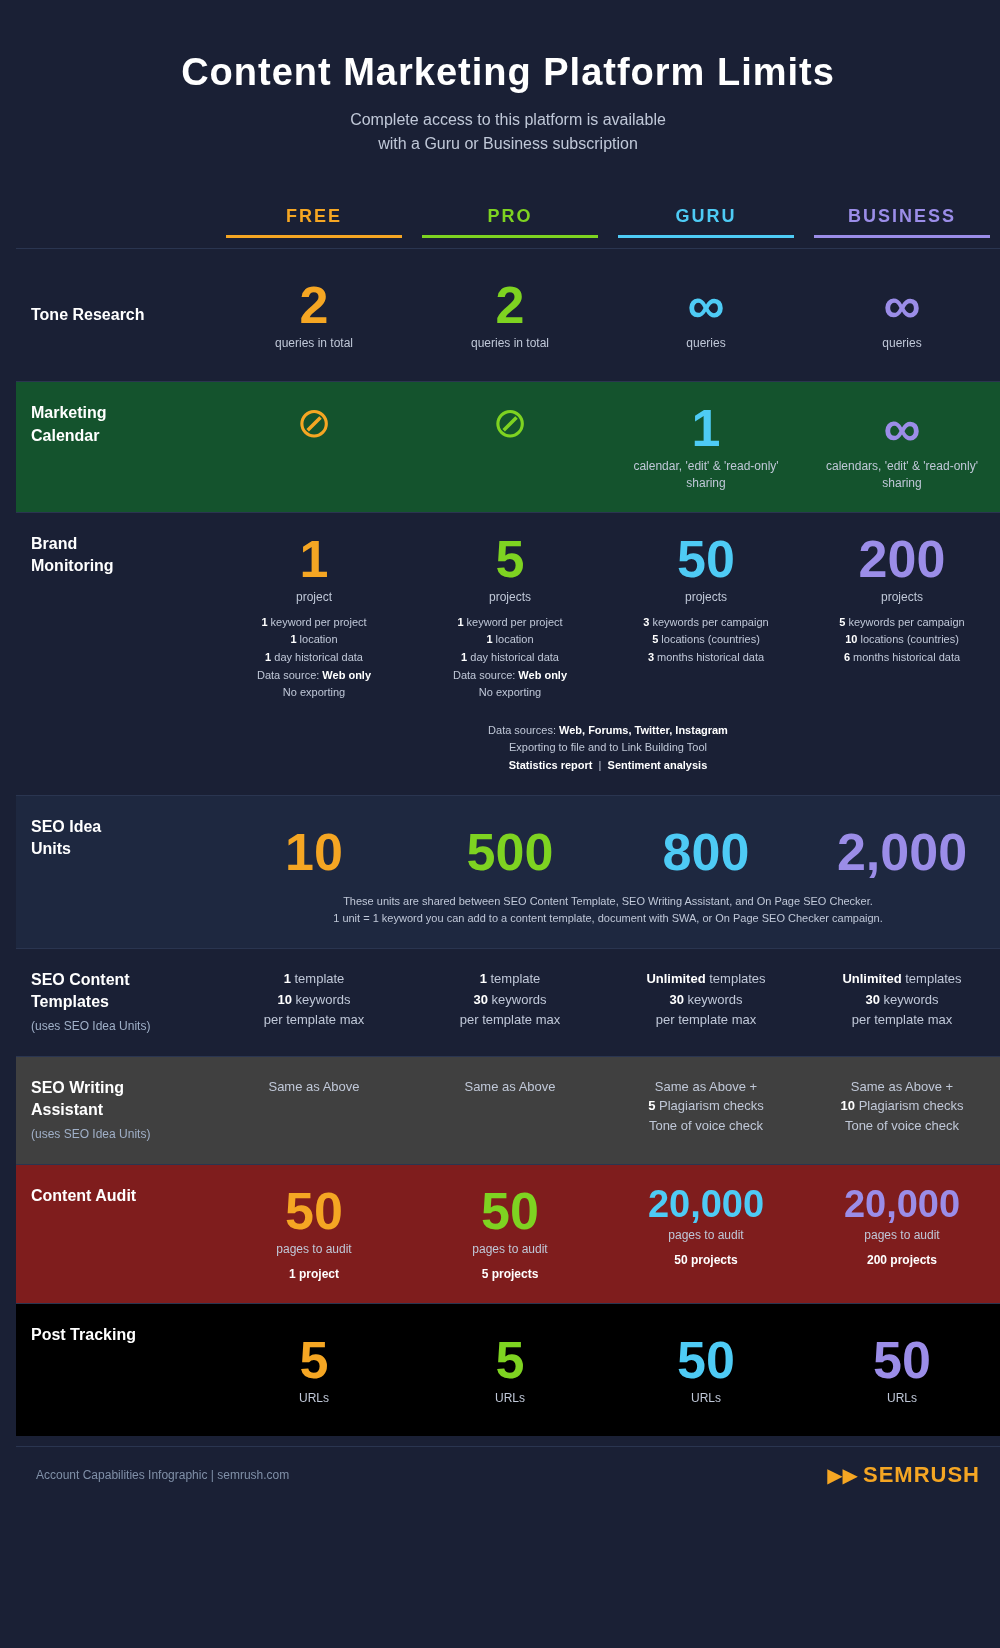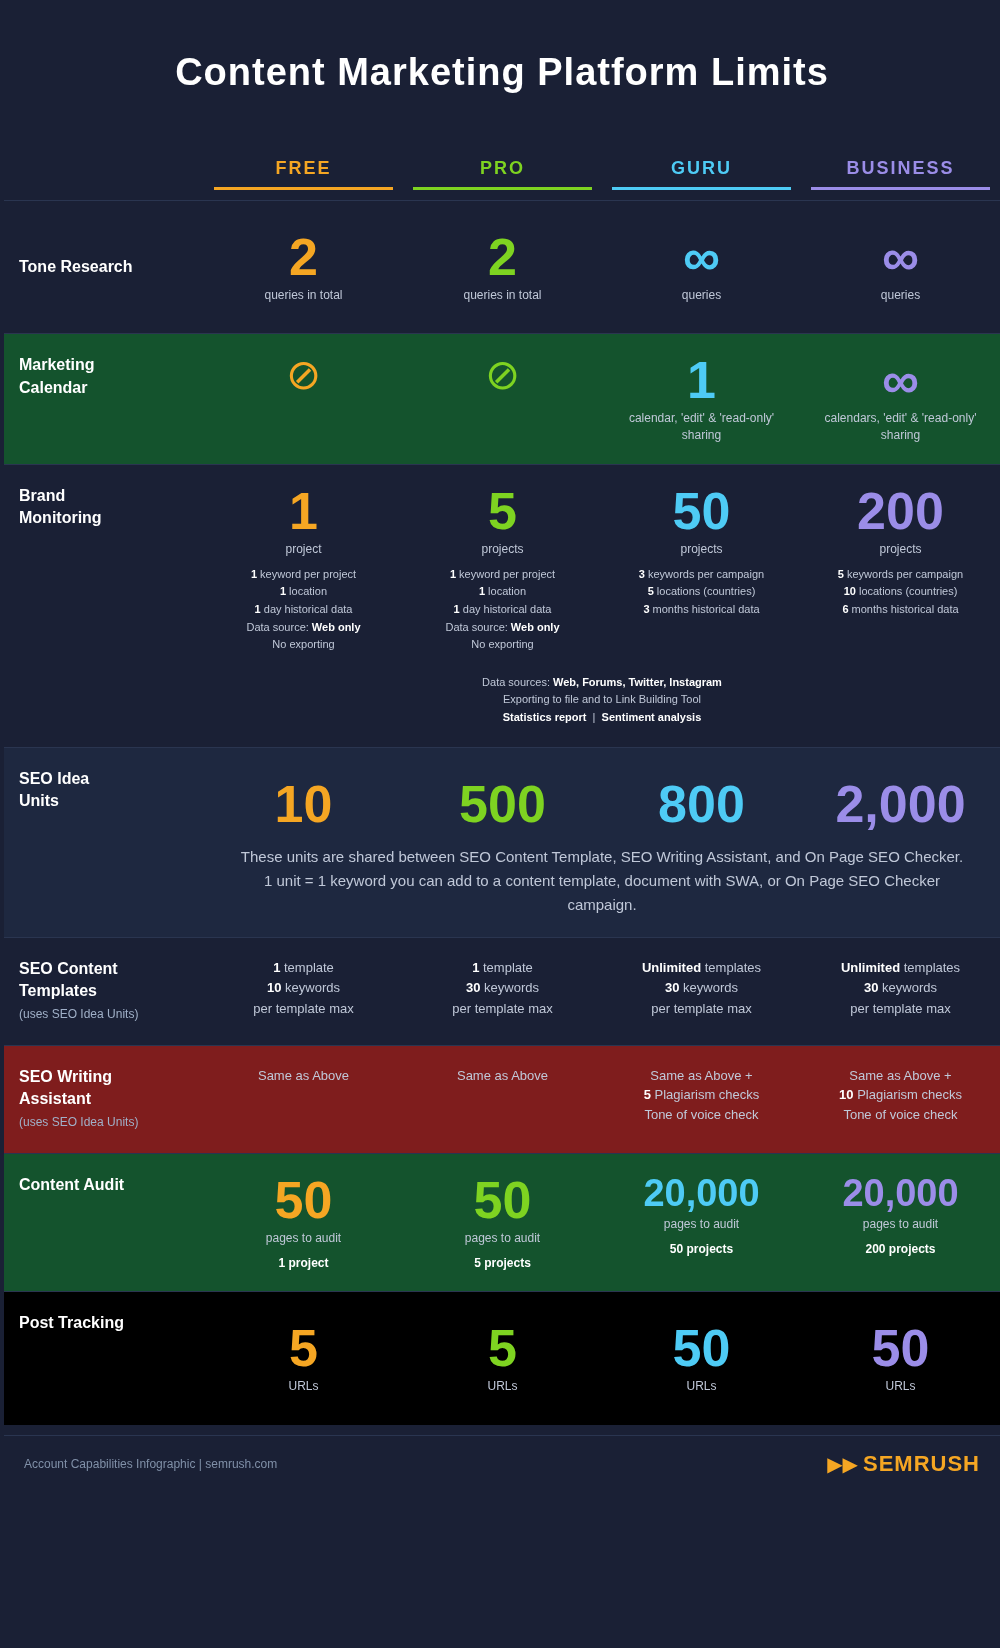--- a/index.html
+++ b/index.html
@@ -7,21 +7,21 @@
       background-color: #1a2035;
       font-family: Arial, sans-serif;
       color: #ffffff;
       width: 1000px;
       min-height: 1648px;
     }
 
     .main-container {
       width: 1000px;
       background-color: #1a2035;
-      padding: 30px 0 20px 4px;
+      padding: 30px 0 20px 16px;
     }
 
     
     .header {
       text-align: center;
       padding: 20px 40px 30px;
     }
     .header-title {
       font-size: 38px;
       font-weight: 900;
@@ -182,21 +182,21 @@
       color: #f5a623;
       letter-spacing: 1px;
     }
 
     
     .audit-row {
       display: grid;
       grid-template-columns: 200px 1fr 1fr 1fr 1fr;
       border-top: 1px solid #2a3550;
       padding: 20px 0;
-      background-color: #14532d;
+      background-color: #7f1d1d;
     }
     .audit-cell {
       text-align: center;
       padding: 0 8px;
     }
 
     
     .writing-row {
       display: grid;
       grid-template-columns: 200px 1fr 1fr 1fr 1fr;
@@ -237,20 +237,24 @@
       padding: 0 8px;
     }
   </style>
 </head>
 <body>
 
 <div class="main-container">
 
   <div class="header">
     <div class="header-title">Content Marketing Platform Limits</div>
+    <div class="header-subtitle">
+      <span>Complete access to this platform is available</span><br>
+      <span>with a Guru or Business subscription</span>
+    </div>
   </div>
 
   <div class="col-headers">
     <div class="col-header-empty"></div>
     <div class="col-header free">FREE</div>
     <div class="col-header pro">PRO</div>
     <div class="col-header guru">GURU</div>
     <div class="col-header business">BUSINESS</div>
   </div>
 
@@ -371,21 +375,21 @@
       </div>
       <div class="cell">
         <div class="big-num cyan">800</div>
       </div>
       <div class="cell">
         <div class="big-num purple">2,000</div>
       </div>
     </div>
     <div style="display:grid; grid-template-columns: 200px 1fr;">
       <div></div>
-      <div style="text-align:center; font-size:15px; color:#c0c8d8; line-height:1.6; padding: 5px 30px 15px;">
+      <div style="text-align:center; font-size:11px; color:#c0c8d8; line-height:1.6; padding: 5px 30px 15px;">
         <span>These units are shared between SEO Content Template, SEO Writing Assistant, and On Page SEO Checker.</span><br>
         <span>1 unit = 1 keyword you can add to a content template, document with SWA, or On Page SEO Checker campaign.</span>
       </div>
     </div>
   </div>
 
   <div class="seo-content-row">
     <div class="row-label">
       <span>SEO Content</span><br>
       <span>Templates</span><br>
@@ -398,21 +402,21 @@
       <strong>1</strong> template<br><strong>30</strong> keywords<br>per template max
     </div>
     <div class="template-cell">
       <strong>Unlimited</strong> templates<br><strong>30</strong> keywords<br>per template max
     </div>
     <div class="template-cell">
       <strong>Unlimited</strong> templates<br><strong>30</strong> keywords<br>per template max
     </div>
   </div>
 
-  <div class="writing-row" style="background-color:#7f1d1d;">
+  <div class="writing-row" style="background-color:#404040;">
     <div class="row-label">
       <span>SEO Writing</span><br>
       <span>Assistant</span><br>
       <span style="font-weight:400; font-size:12px; color:#a0b0c8;">(uses SEO Idea Units)</span>
     </div>
     <div class="writing-cell">
       <span>Same as Above</span>
     </div>
     <div class="writing-cell">
       <span>Same as Above</span>

